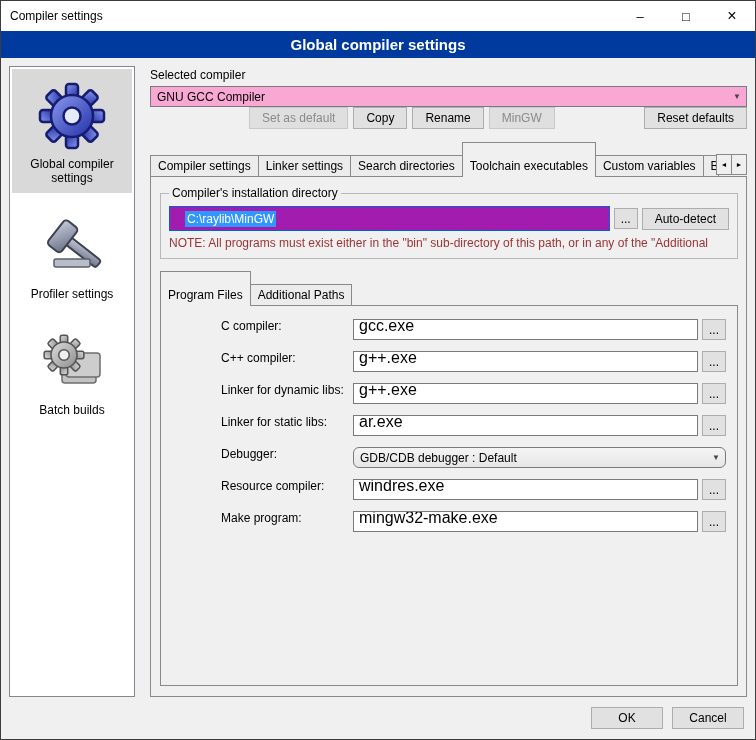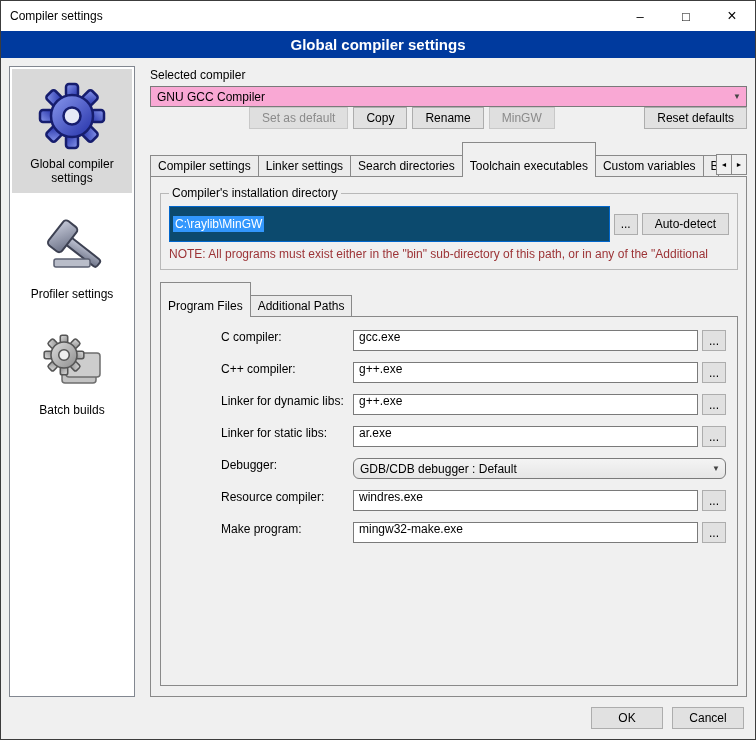--- a/index.html
+++ b/index.html
@@ -53,33 +53,33 @@
   .tab.clipped{max-width:30px;overflow:hidden;}
   .tab-arrows{position:absolute;right:0;bottom:1px;display:flex;}
   .tab-arrow{width:14px;height:19px;border:1px solid #898989;background:#f0f0f0;
     display:flex;align-items:center;justify-content:center;font-size:7px;margin-left:-1px;cursor:default;}
   .tabpage{border:1px solid #898989;background:#f0f0f0;flex:1;padding:9px 8px 10px 9px;
     display:flex;flex-direction:column;min-height:0;margin-bottom:0;}
   
   fieldset.group{border:1px solid #b8b8b8;margin:0;padding:6px 8px 8px 8px;}
   fieldset.group legend{font-size:12px;padding:0 3px;}
   .dir-row{display:flex;gap:4px;align-items:center;}
-  .textbox{box-sizing:border-box;border:1px solid #0066cc;background:#0c4a6e;height:36px;
-    display:flex;align-items:center;padding-left:3px;flex:1;}
+  .textbox{box-sizing:border-box;border:1px solid #0066cc;background:#a21caf;height:25px;
+    display:flex;align-items:center;padding-left:15px;flex:1;}
   .textbox .sel{background:#3297fd;color:#fff;padding:1px 2px;}
   .note{color:#9c3336;margin-top:5px;white-space:nowrap;overflow:hidden;}
   
   .subtabs{display:flex;align-items:flex-end;margin-top:12px;}
   .subpage{border:1px solid #898989;background:#f0f0f0;flex:1;padding:13px 11px 10px 12px;
     display:flex;flex-direction:column;min-height:0;}
   .form-row{display:flex;align-items:flex-start;margin-bottom:11px;margin-left:48px;}
   .form-row .flabel{width:132px;flex:0 0 auto;}
   .form-row .ctrl{flex:1;display:flex;gap:4px;align-items:center;}
   input.field{flex:1;box-sizing:border-box;height:21px;border:1px solid #7a7a7a;background:#fff;
-    font-family:inherit;font-size:12px;padding:0 0 8px 5px;}
+    font-family:inherit;font-size:16px;padding:0 0 8px 5px;}
   .browse{width:24px;height:21px;flex:0 0 auto;box-sizing:border-box;}
   .ctrl .selectbox{flex:1;border-radius:6px;}
   
   .footer{height:42px;flex:0 0 auto;display:flex;align-items:center;justify-content:flex-end;
     gap:9px;padding:0 11px;}
   .footer .btn{min-width:72px;}
 </style>
 </head>
 <body>
 

